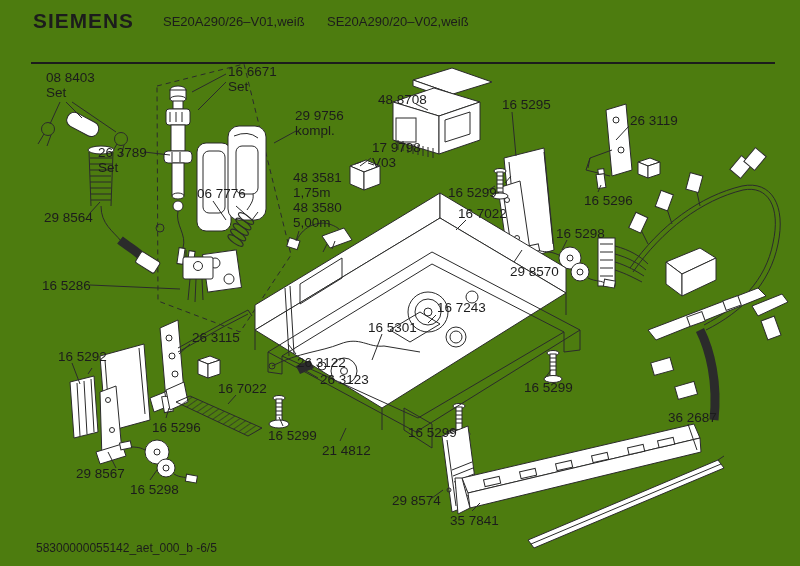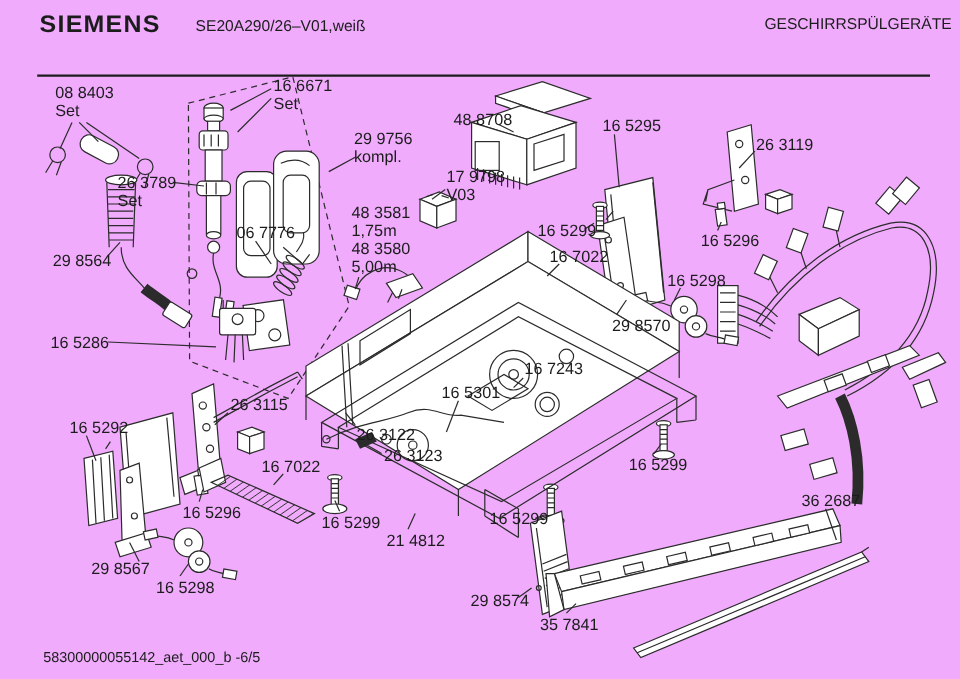--- a/index.html
+++ b/index.html
@@ -1,16 +1,16 @@
 <!DOCTYPE html>
 <html><head>
 <meta charset="utf-8">
 <style>
   html,body{margin:0;padding:0;background:#ffffff;}
-  .page{position:relative;width:800px;height:566px;background:#f0abfc;overflow:hidden;
+  .page{position:relative;width:800px;height:566px;background:#4d7c0f;overflow:hidden;
         font-family:"Liberation Sans",sans-serif;color:#1c1c1c;}
   
   .brand{position:absolute;left:33px;top:10px;font-size:20px;font-weight:bold;
          letter-spacing:1px;transform:scaleX(1.04);transform-origin:left;}
   .model-left{position:absolute;left:163px;top:14px;font-size:13px;}
   .model-right{position:absolute;left:327px;top:14px;font-size:13px;}
   .cat-block{position:absolute;left:637px;top:12px;font-size:13px;line-height:15px;}
   
   .footer{position:absolute;left:36px;top:541px;font-size:12px;}
   .footer .pg{}
@@ -25,22 +25,22 @@
   .leader{stroke:#2b2b2b;stroke-width:1;}
   .rule{stroke:#1c1c1c;stroke-width:2;}
 </style>
 </head>
 <body>
 
 <div class="page">
 
   <div class="brand">SIEMENS</div>
   <div class="model-left">SE20A290/26–V01,weiß</div>
+  <div class="model-right">SE20A290/20–V02,weiß</div>
   <div class="cat-block">
-    <div>GESCHIRRSPÜLGERÄTE</div>
   </div>
 
   <svg width="800" height="566" viewBox="0 0 800 566">
     <defs>
       <pattern id="hatch" width="5" height="5" patternUnits="userSpaceOnUse" patternTransform="rotate(55)">
         <line x1="0" y1="0" x2="0" y2="5" stroke="#2b2b2b" stroke-width="1.3"></line>
       </pattern>
     </defs>
 
     <line class="rule" x1="31" y1="63" x2="775" y2="63"></line>

